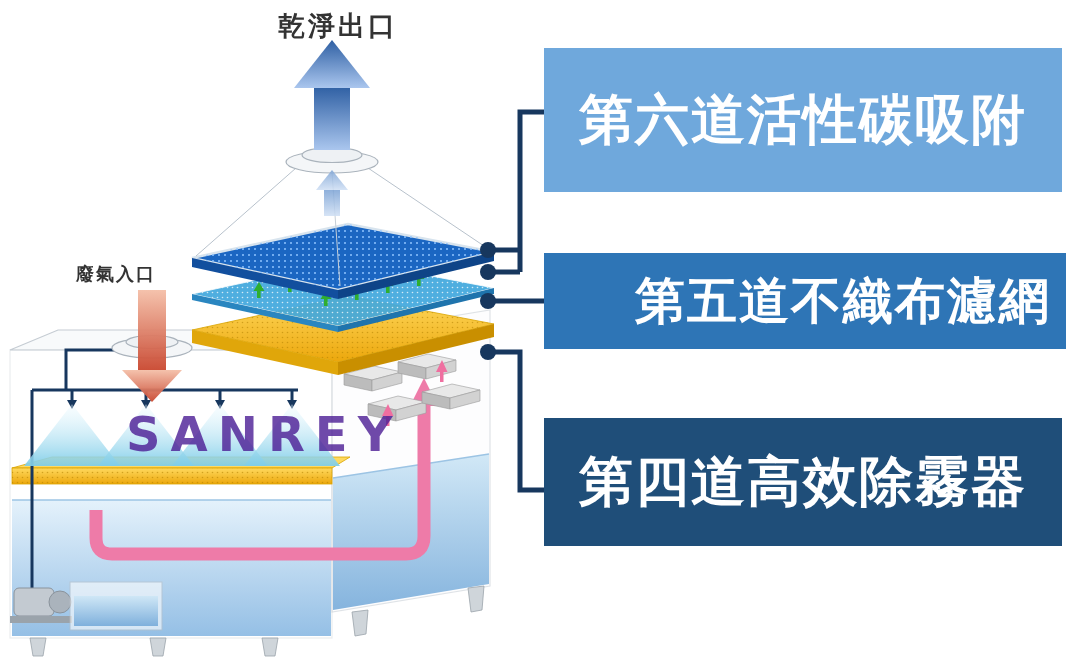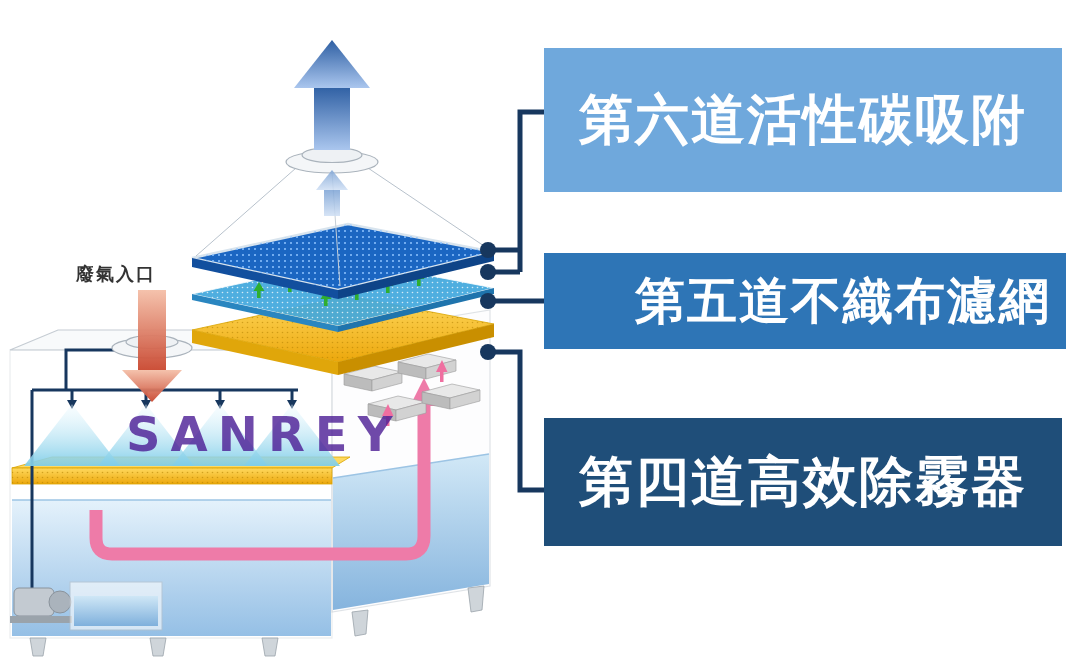--- a/index.html
+++ b/index.html
@@ -265,20 +265,21 @@
 
     <g fill="#cfd5da" stroke="#9aa3ab" stroke-width="0.8">
       <polygon points="30,638 46,638 43,656 33,656"></polygon>
       <polygon points="150,638 166,638 163,656 153,656"></polygon>
       <polygon points="262,638 278,638 275,656 265,656"></polygon>
       <polygon points="352,612 368,610 366,634 355,636"></polygon>
       <polygon points="468,588 484,586 482,610 471,612"></polygon>
     </g>
   </svg>
 
+  <div class="diagram-label label-clean">乾淨出口</div>
   <div class="diagram-label label-waste">廢氣入口</div>
   <div class="watermark">SANREY</div>
 
   <svg class="connector-svg" width="1066" height="664" viewBox="0 0 1066 664">
     <g fill="none" stroke="#17375e" stroke-width="5">
       <path d="M 548 112 L 520 112 L 520 272"></path>
       <path d="M 520 250 L 494 250"></path>
       <path d="M 520 272 L 494 272"></path>
       <path d="M 548 301 L 494 301"></path>
       <path d="M 494 352 L 520 352 L 520 490 L 548 490"></path>

